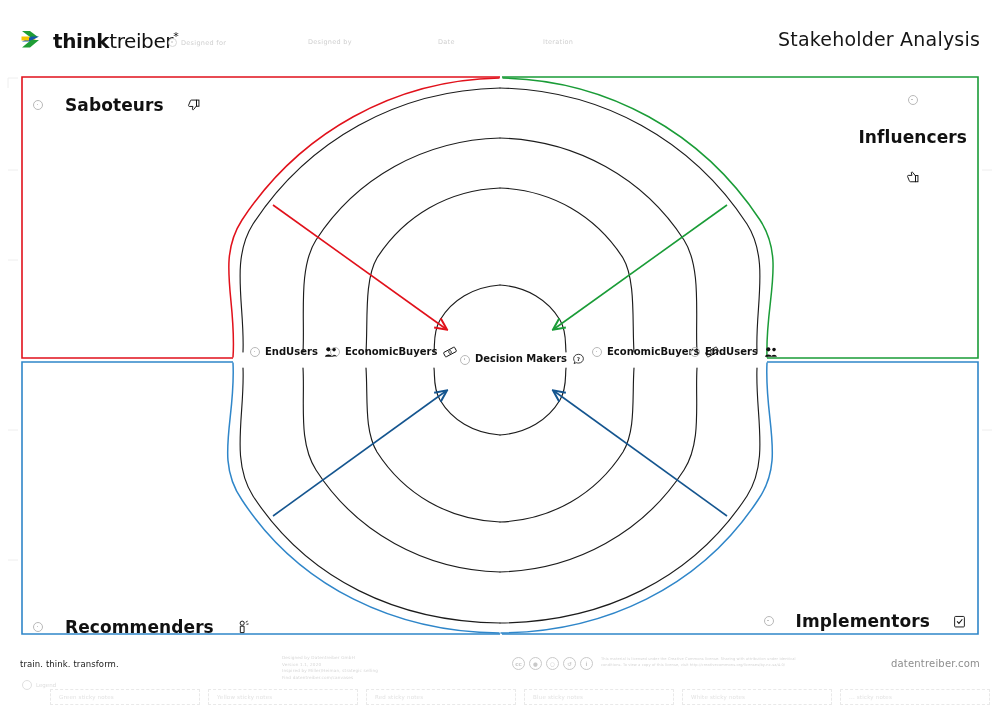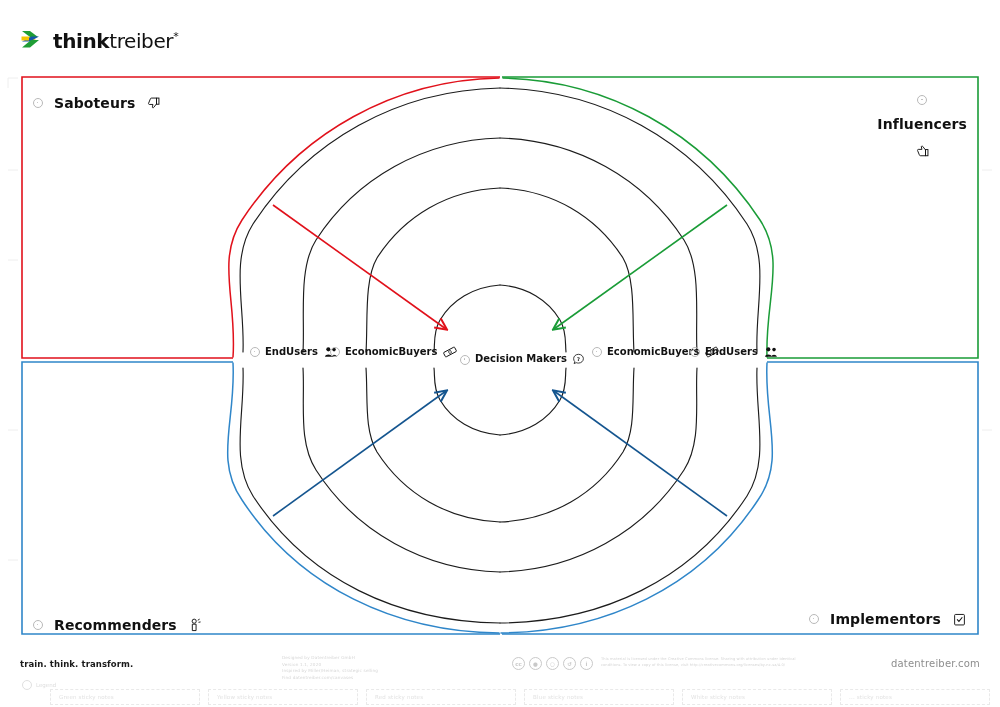--- a/index.html
+++ b/index.html
@@ -22,36 +22,36 @@
   .meta-fields{position:absolute;left:168px;top:38px;width:620px;height:16px;}
   .meta-field{position:absolute;top:0;display:flex;align-items:center;gap:4px;
     font-size:6.5px;color:#cfcfcf;letter-spacing:.3px;white-space:nowrap;}
   .meta-dot{width:7px;height:7px;border:0.7px solid #d8d8d8;border-radius:50%;
     display:inline-block;position:relative;flex:none;}
   .meta-dot:after{content:"";position:absolute;left:2.3px;top:2.3px;width:1.6px;height:1.6px;
     background:#d8d8d8;border-radius:50%;}
 
   .page-title{position:absolute;right:20px;top:28px;font-size:19px;font-weight:500;
     letter-spacing:.2px;color:#161616;white-space:nowrap;}
-  .quad-label{position:absolute;display:flex;align-items:center;gap:11px;
-    font-size:14px;font-weight:600;letter-spacing:.1px;color:#111;white-space:nowrap;}
+  .quad-label{position:absolute;display:flex;align-items:center;gap:22px;
+    font-size:17px;font-weight:600;letter-spacing:.1px;color:#111;white-space:nowrap;}
   .lbl-dot{width:8px;height:8px;border:0.8px solid #b9b9b9;border-radius:50%;
     position:relative;flex:none;}
   .lbl-dot:after{content:"";position:absolute;left:2.6px;top:2.6px;width:1.8px;height:1.8px;
     background:#b9b9b9;border-radius:50%;}
   .lbl-ico{width:15px;height:15px;flex:none;display:block;}
 
   
   .ring-label{position:absolute;display:flex;align-items:center;gap:5px;
     font-size:10px;font-weight:600;color:#121212;white-space:nowrap;line-height:1.08;}
   .ring-label .two-line{display:flex;flex-direction:row;align-items:center;}
   .ring-ico{width:16px;height:14px;flex:none;display:block;}
 
   
-  .tagline{position:absolute;left:20px;top:659px;font-size:8.5px;font-weight:700;
+  .tagline{position:absolute;left:20px;top:659px;font-size:8.5px;font-weight:400;
     color:#1a1a1a;letter-spacing:.1px;}
   .credit{position:absolute;left:282px;top:655px;font-size:4.2px;line-height:1.55;
     color:#d6d6d6;letter-spacing:.15px;}
   .cc-row{position:absolute;left:512px;top:657px;display:flex;align-items:flex-start;gap:4px;}
   .cc-badge{width:11px;height:11px;border:0.9px solid #c9c9c9;border-radius:50%;
     display:flex;align-items:center;justify-content:center;font-size:5.5px;color:#c9c9c9;
     flex:none;font-weight:700;}
   .cc-text{font-size:3.6px;line-height:1.6;color:#d4d4d4;margin-left:4px;max-width:215px;
     letter-spacing:.1px;}
   .site{position:absolute;right:20px;top:658px;font-size:10px;color:#8d8d8d;letter-spacing:.2px;}
@@ -74,21 +74,37 @@
       <path d="M2 3 L10 3 L18 9 L10 9 Z" fill="#1f9d35"></path>
       <path d="M2 9 L10 9 L18 13 L10 13 Z" fill="#f2c500"></path>
       <path d="M2 13 L10 13 L18 9 L10 9 Z" fill="#1457a8" opacity="0"></path>
       <path d="M2 13.5 L10 13.5 L19 8.5 L11.5 8.5 Z" fill="#1457a8"></path>
       <path d="M2 19.5 L10 19.5 L19 12 L11 12 Z" fill="#1f9d35"></path>
       <path d="M1.5 8.5 L9 8.5 L9 12.5 L1.5 12.5 Z" fill="#f2c500"></path>
     </svg>
     <div class="logo-text"><span>think</span><span class="light">treiber</span><span class="logo-star">*</span></div>
   </div>
 
-
+  <div class="meta-fields">
+    <div class="meta-field" style="left:0px;">
+      <span class="meta-dot"></span>
+      <span>Designed for</span>
+    </div>
+    <div class="meta-field" style="left:140px;">
+      <span>Designed by</span>
+    </div>
+    <div class="meta-field" style="left:270px;">
+      <span>Date</span>
+    </div>
+    <div class="meta-field" style="left:375px;">
+      <span>Iteration</span>
+    </div>
+  </div>
+
+  <div class="page-title">Stakeholder Analysis</div>
 </div>
 
 <svg class="canvas" viewBox="0 0 1000 707">
 
   <g stroke="#eeeeee" stroke-width="1" fill="none">
     <path d="M8 78 L18 78 M8 78 L8 88"></path>
     <path d="M8 170 L18 170"></path>
     <path d="M8 260 L18 260"></path>
     <path d="M8 430 L18 430"></path>
     <path d="M8 560 L18 560"></path>

